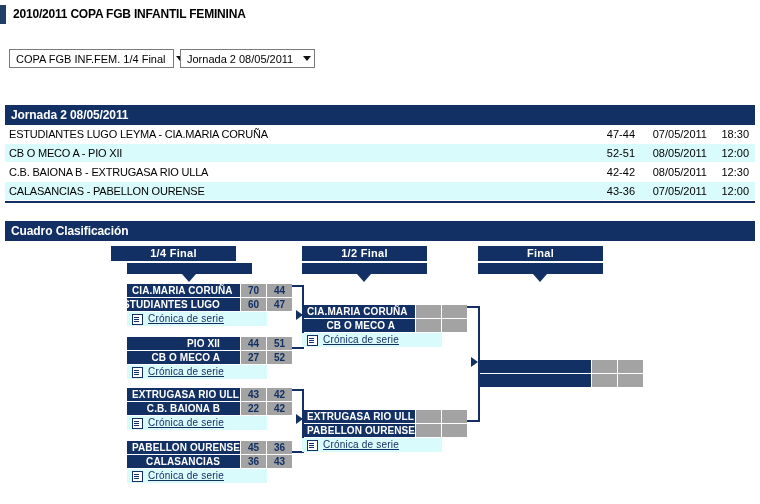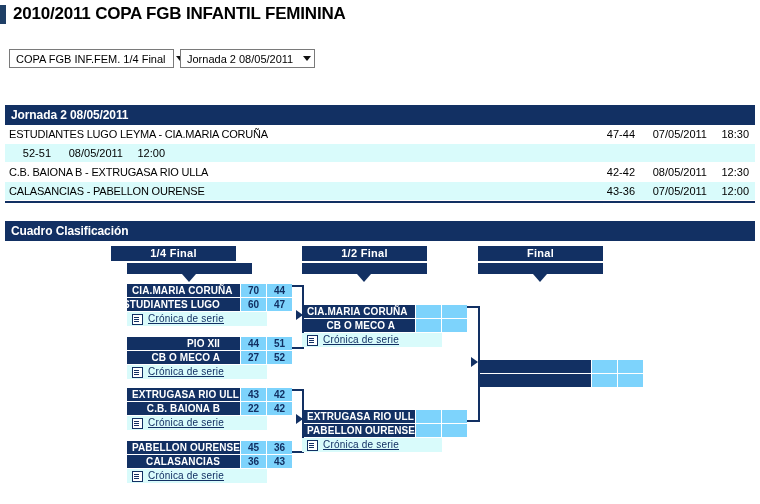--- a/index.html
+++ b/index.html
@@ -13,21 +13,21 @@
     position:relative;
   }
   
   .page-title-wrap{
     position:absolute;left:0;top:3px;height:22px;display:flex;align-items:center;
   }
   .title-bar{
     width:6px;height:19px;background:#1f3f66;margin-right:7px;
   }
   .page-title{
-    font-size:17px;font-weight:bold;letter-spacing:-0.2px;color:#000;white-space:nowrap;
+    font-size:12px;font-weight:bold;letter-spacing:-0.2px;color:#000;white-space:nowrap;
   }
   
   .selects{position:absolute;left:9px;top:49px;display:flex;gap:6px;}
   .sel{
     height:19px;border:1px solid #7a7a7a;background:#ffffff;
     display:flex;align-items:center;padding:0 4px 0 6px;box-sizing:border-box;
     font-size:11px;color:#000;white-space:nowrap;
   }
   .sel .lbl{margin-right:10px;}
   .caret{
@@ -67,21 +67,21 @@
   
   .mcard{position:absolute;}
   .mrow{display:flex;height:13px;line-height:13px;margin-bottom:1px;}
   .mname{
     background:#123063;color:#ffffff;font-weight:bold;font-size:10px;
     letter-spacing:0.1px;display:flex;align-items:center;box-sizing:border-box;
     padding-right:20px;justify-content:flex-end;white-space:nowrap;overflow:hidden;
   }
   .mname.first{justify-content:flex-start;padding-left:5px;padding-right:0;}
   .msc{
-    background:#7dd3fc;color:#123063;font-weight:bold;font-size:10px;
+    background:#a3a3a3;color:#123063;font-weight:bold;font-size:10px;
     text-align:center;box-sizing:border-box;border-left:1px solid #ffffff;
   }
   .crow{
     background:#d9fbfb;height:14px;line-height:14px;display:flex;align-items:center;
     padding-left:5px;box-sizing:border-box;
   }
   .cr-icon{
     width:9px;height:9px;border:1px solid #123063;margin-right:5px;position:relative;
     background:#ffffff;flex:none;
   }
@@ -122,20 +122,21 @@
 <div class="panel" style="top:105px;">
   <div class="panel-head">Jornada 2 08/05/2011</div>
 
   <div class="res-row odd">
     <span class="res-match">ESTUDIANTES LUGO LEYMA - CIA.MARIA CORUÑA</span>
     <span class="res-score">47-44</span>
     <span class="res-date">07/05/2011</span>
     <span class="res-time">18:30</span>
   </div>
   <div class="res-row even">
+    <span class="res-match">CB O MECO A - PIO XII</span>
     <span class="res-score">52-51</span>
     <span class="res-date">08/05/2011</span>
     <span class="res-time">12:00</span>
   </div>
   <div class="res-row odd">
     <span class="res-match">C.B. BAIONA B - EXTRUGASA RIO ULLA</span>
     <span class="res-score">42-42</span>
     <span class="res-date">08/05/2011</span>
     <span class="res-time">12:30</span>
   </div>

